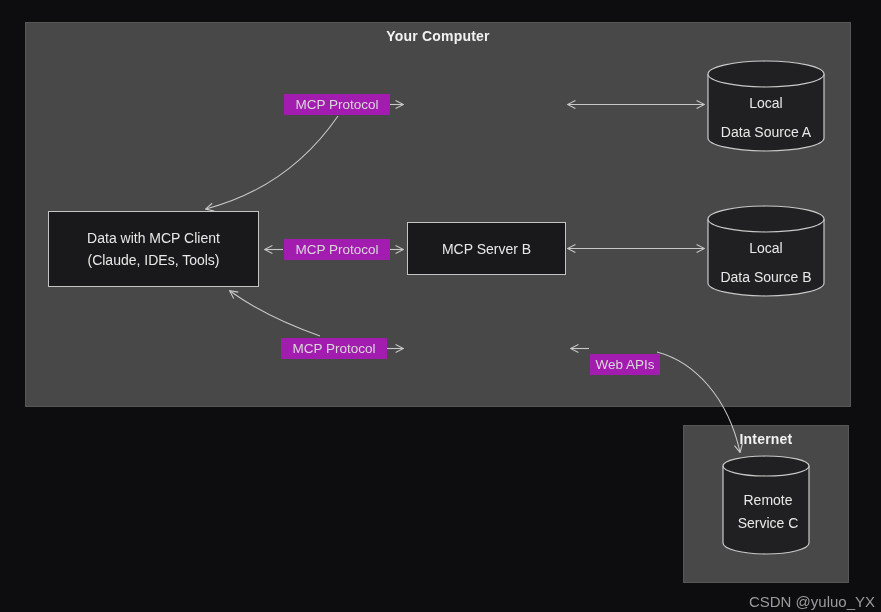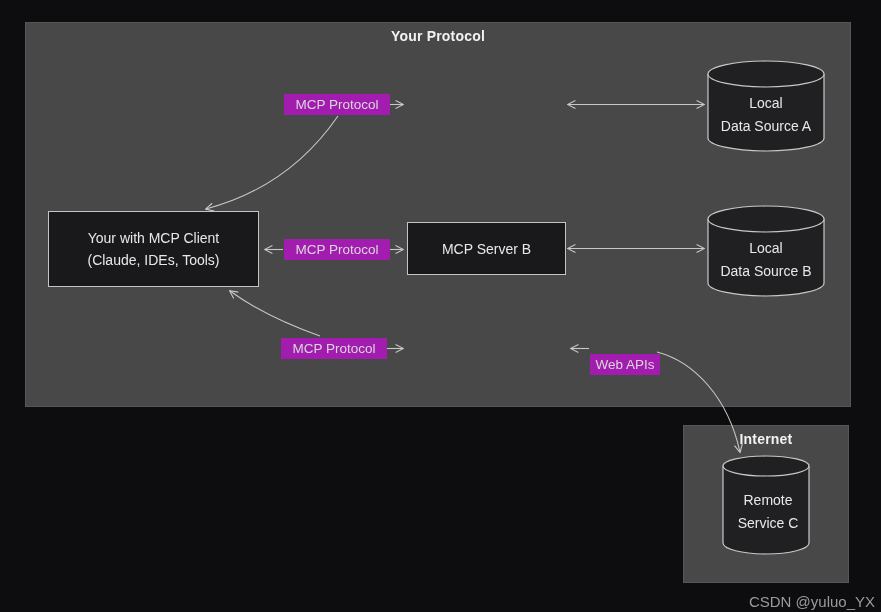--- a/index.html
+++ b/index.html
@@ -93,38 +93,38 @@
     flex-direction: column;
     align-items: center;
     color: #e8e8e8;
     font-size: 14px;
     line-height: 23px;
     text-align: center;
   }
   .cyl-a { left: 707px; top: 60px;  width: 118px; height: 92px; }
   .cyl-b { left: 707px; top: 205px; width: 118px; height: 92px; }
   .cyl-c { left: 722px; top: 455px; width: 92px;  height: 100px; }
-  .cyl-a .cyl-text, .cyl-b .cyl-text { top: 32px; }
+  .cyl-a .cyl-text, .cyl-b .cyl-text { top: 32px; gap: 6px; }
   .cyl-c .cyl-text { top: 34px; }
   
   .watermark {
     position: absolute;
     right: 6px;
     bottom: 2px;
     color: #9b9b9b;
     font-size: 15px;
   }
 </style>
 </head>
 <body>
 
 <div class="stage">
 
   <div class="group-box computer-box">
-    <div class="box-title">Your Protocol</div>
+    <div class="box-title">Your Computer</div>
   </div>
   <div class="group-box internet-box">
     <div class="box-title">Internet</div>
   </div>
 
   <svg class="edges" viewBox="0 0 881 612">
     <defs>
       <marker id="arrow" viewBox="0 0 10 10" refX="8.5" refY="5" markerWidth="9" markerHeight="9" orient="auto-start-reverse">
         <path d="M1,1 L9,5 L1,9" fill="none" stroke="#c8c8c8" stroke-width="1.4"></path>
       </marker>
@@ -135,21 +135,21 @@
     <path d="M283,249.5 H265" marker-end="url(#arrow)"></path>
     <path d="M390,249.5 H403" marker-end="url(#arrow)"></path>
     <line x1="568" y1="248.5" x2="704" y2="248.5" marker-start="url(#arrow)" marker-end="url(#arrow)"></line>
     <path d="M320,336 Q266,317 230,291" marker-end="url(#arrow)"></path>
     <path d="M387,348.5 H403" marker-end="url(#arrow)"></path>
     <path d="M589,348.5 H571" marker-end="url(#arrow)"></path>
     <path d="M657,352 C695,362 728,398 740,452" marker-end="url(#arrow)"></path>
   </svg>
 
   <div class="node host">
-    <div>Your with MCP Client</div>
+    <div>Data with MCP Client</div>
     <div>(Claude, IDEs, Tools)</div>
   </div>
   <div class="node server-b">MCP Server B</div>
 
   <div class="edge-label label-a">MCP Protocol</div>
   <div class="edge-label label-b">MCP Protocol</div>
   <div class="edge-label label-c">MCP Protocol</div>
   <div class="edge-label label-web">Web APIs</div>
 
   <div class="cyl cyl-a">

